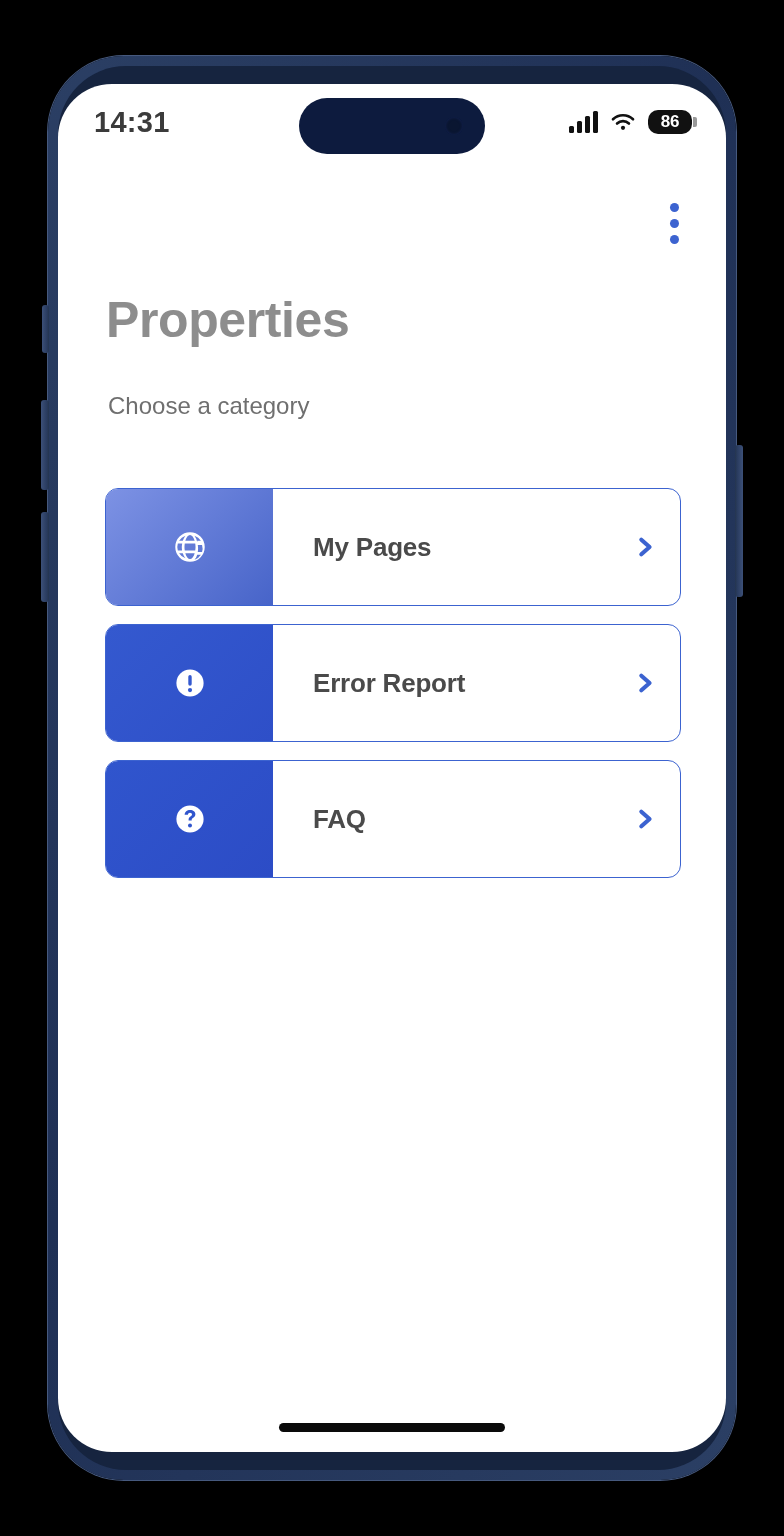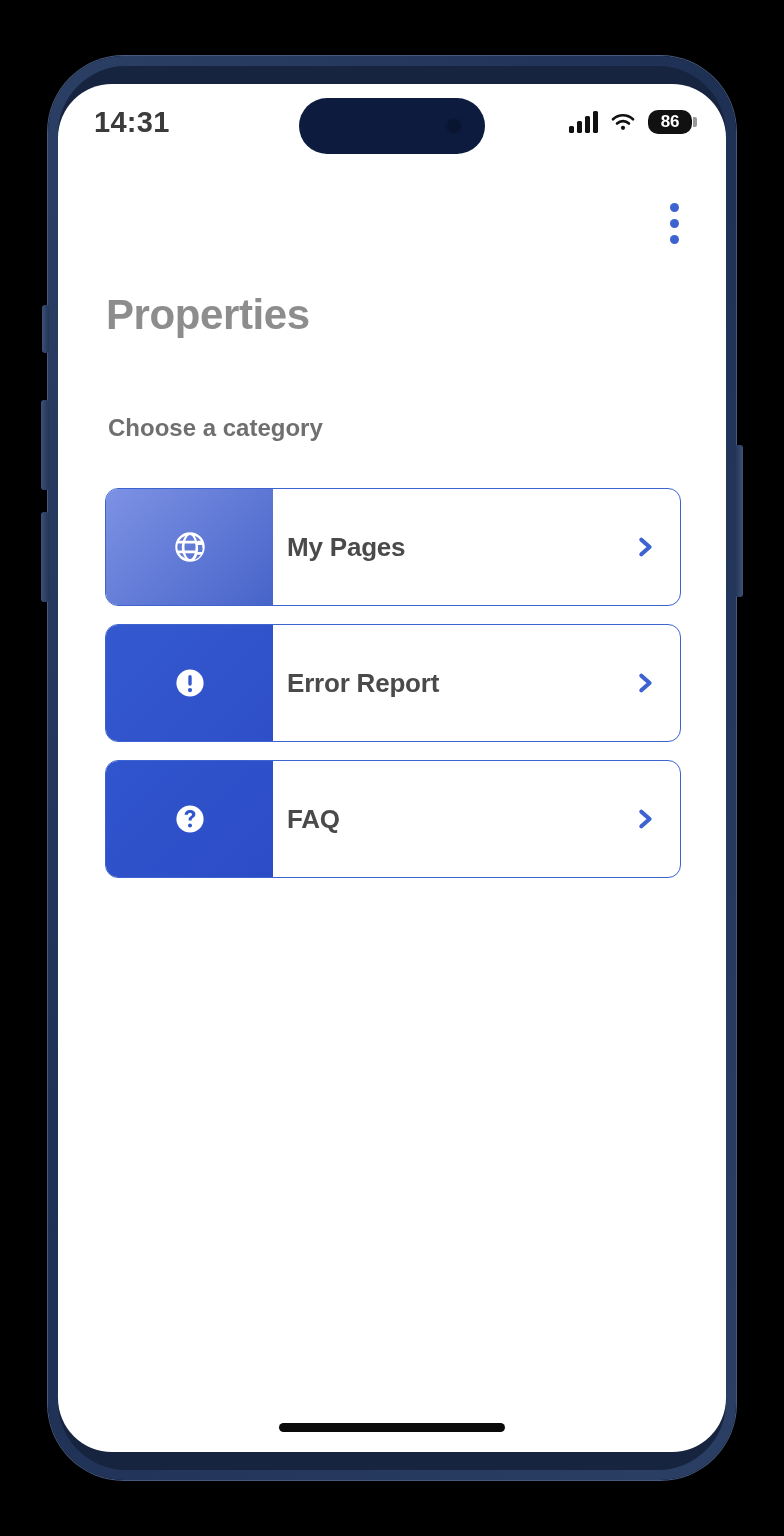--- a/index.html
+++ b/index.html
@@ -167,34 +167,33 @@
     width: 9px;
     height: 9px;
     border-radius: 50%;
     background: #3c63d0;
   }
 
   .page-title {
     position: absolute;
     left: 48px;
     top: 207px;
-    font-size: 42px;
+    font-size: 50px;
     font-weight: 700;
     color: #8d8d8d;
     letter-spacing: -0.4px;
   }
 
   .page-subtitle {
     position: absolute;
     left: 50px;
     top: 308px;
     font-size: 24px;
-    font-weight: 700;
+    font-weight: 400;
     color: #6f6f6f;
-    margin-top: 22px;
   }
 
   
   .card-list {
     position: absolute;
     left: 47px;
     top: 404px;
     width: 576px;
     display: flex;
     flex-direction: column;
@@ -220,21 +219,21 @@
     align-items: center;
     justify-content: center;
   }
 
   .card-icon-tile svg { width: 34px; height: 34px; fill: #ffffff; }
 
   .card-label {
     flex: 1;
     display: flex;
     align-items: center;
-    padding-left: 14px;
+    padding-left: 40px;
     font-size: 26px;
     font-weight: 700;
     color: #4a4a4a;
     letter-spacing: -0.2px;
   }
 
   .card-chevron {
     width: 70px;
     flex: 0 0 70px;
     display: flex;

